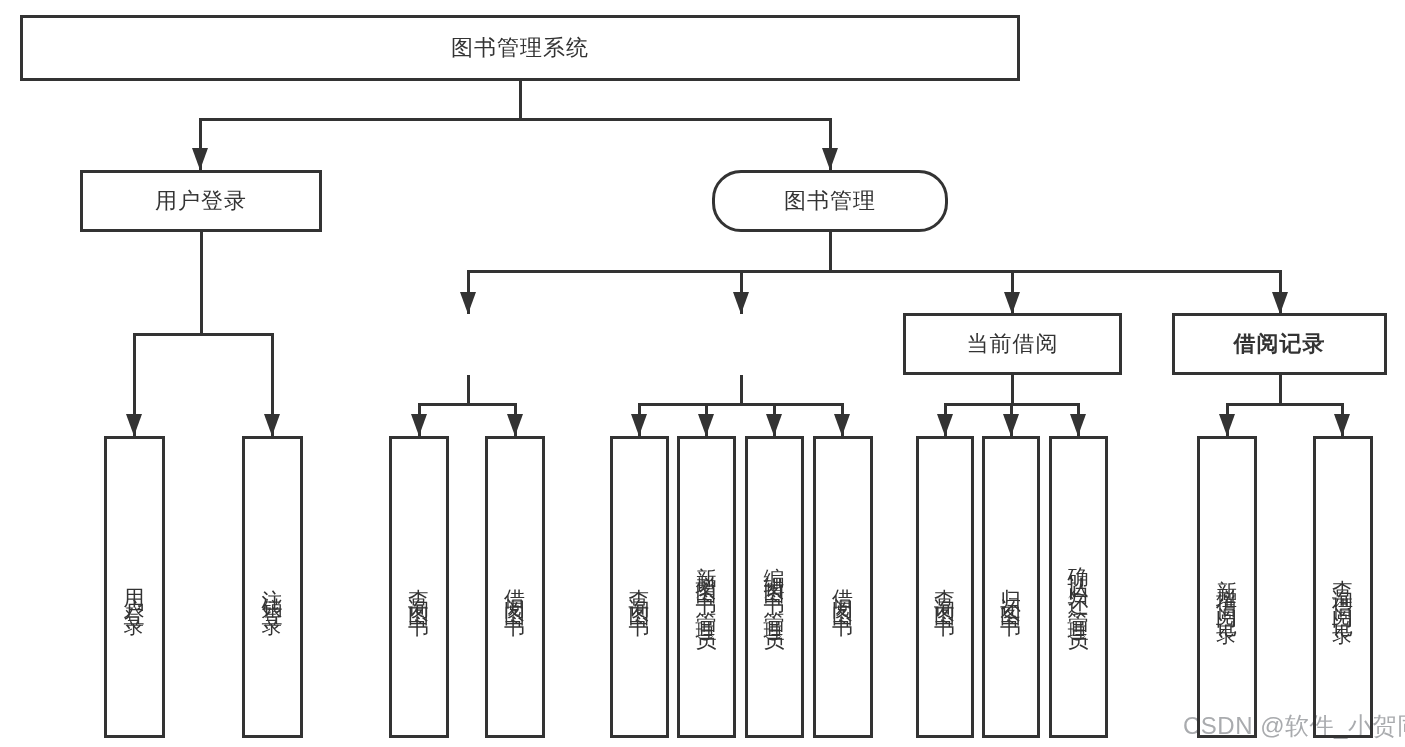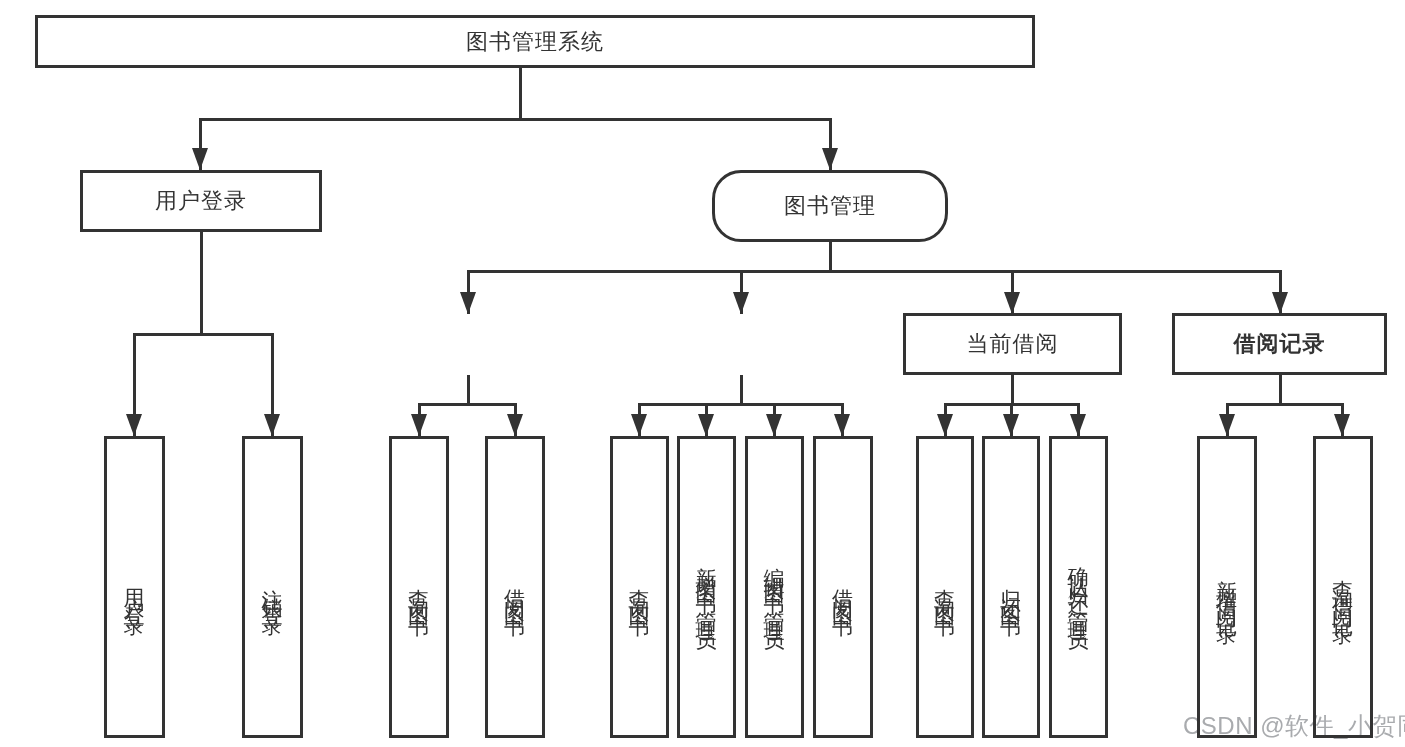--- a/index.html
+++ b/index.html
@@ -23,23 +23,23 @@
     border-left:8px solid transparent; border-right:8px solid transparent;
     border-top:22px solid #333333;
   }
   .watermark {
     position:absolute; left:1183px; top:710px; z-index:5;
     font-size:24px; color:#a9abae; white-space:nowrap;
     mix-blend-mode:darken; letter-spacing:0.5px;
   }
 
   
-  .b-root   { left:35px;  top:15px;  width:1000px; height:53px; }
+  .b-root   { left:20px;  top:15px;  width:1000px; height:66px; }
   .b-ulogin { left:80px;  top:170px; width:242px;  height:62px; }
-  .b-bmgmt  { left:712px; top:170px; width:236px;  height:72px;border-radius:29px; }
+  .b-bmgmt  { left:712px; top:170px; width:236px;  height:62px;border-radius:29px; }
 
   .b-newbooks { left:361px;  top:313px; width:214px; height:62px; }
   .b-bborrow  { left:633px;  top:313px; width:218px; height:62px; }
   .b-cborrow  { left:903px;  top:313px; width:219px; height:62px; }
   .b-brecords { left:1172px; top:313px; width:215px; height:62px;font-weight:bold; }
 
   .l-ul-login  { left:104px;  top:436px; width:61px; height:302px; }
   .l-ul-logout { left:242px;  top:436px; width:61px; height:302px; }
   .l-nb-query  { left:389px;  top:436px; width:60px; height:302px; }
   .l-nb-borrow { left:485px;  top:436px; width:60px; height:302px; }

